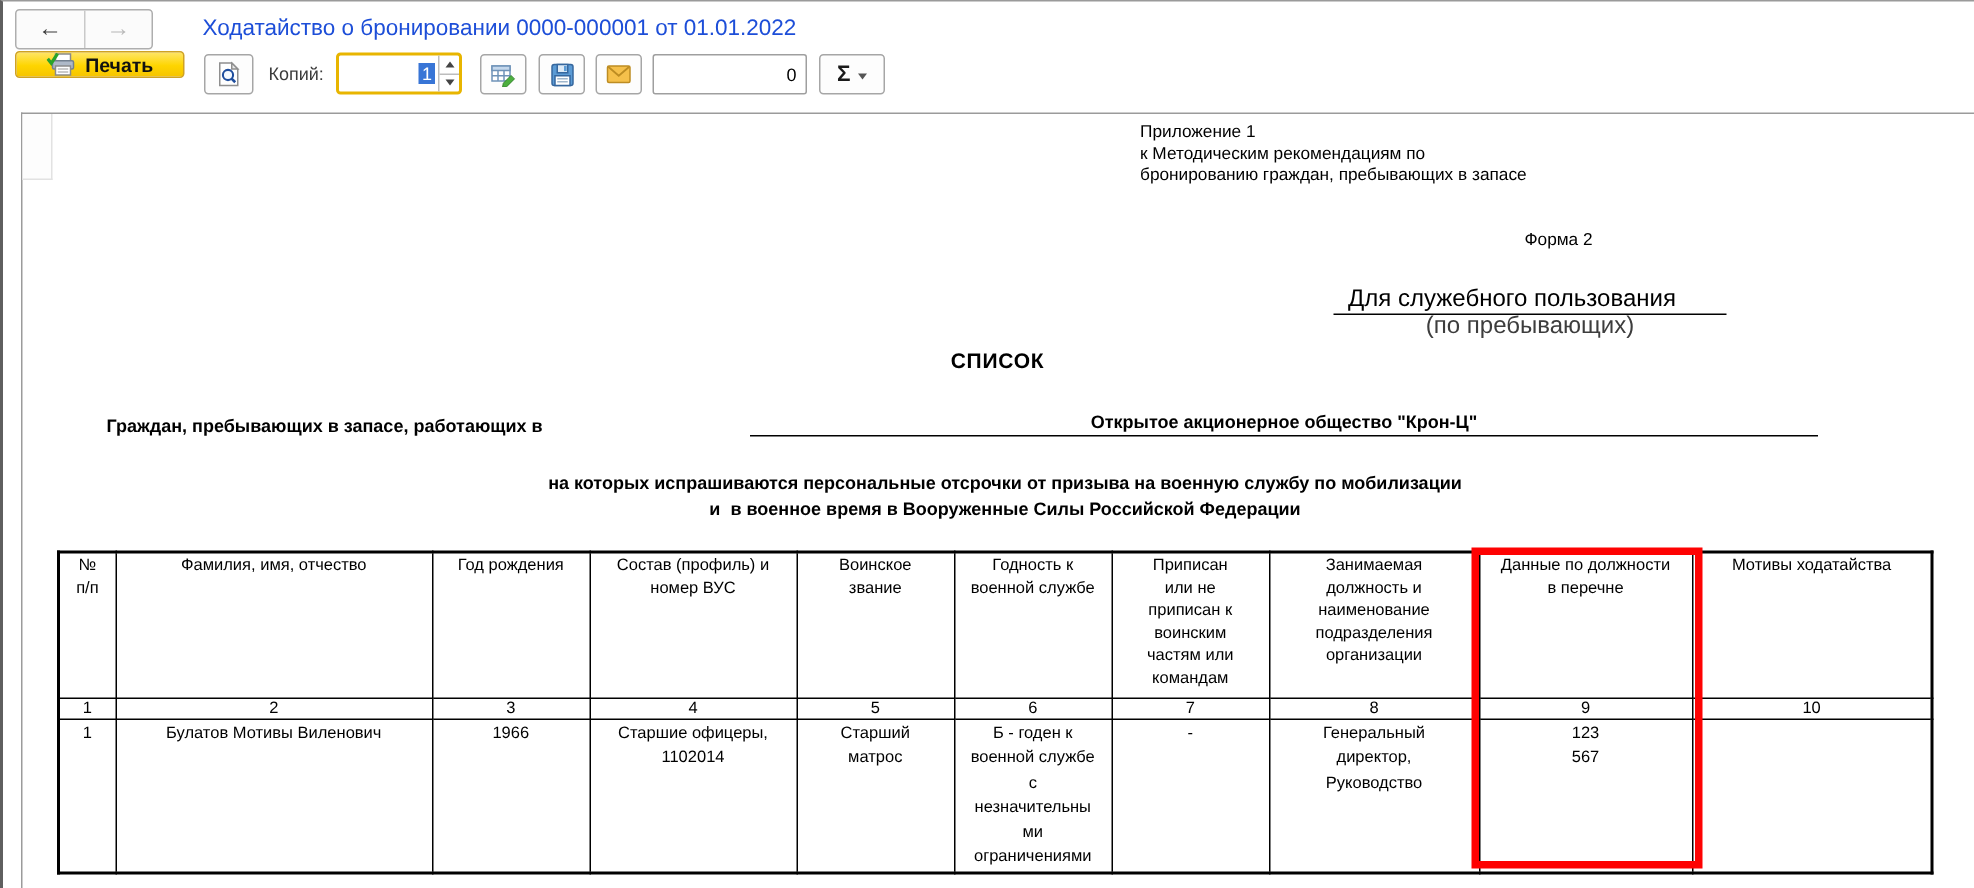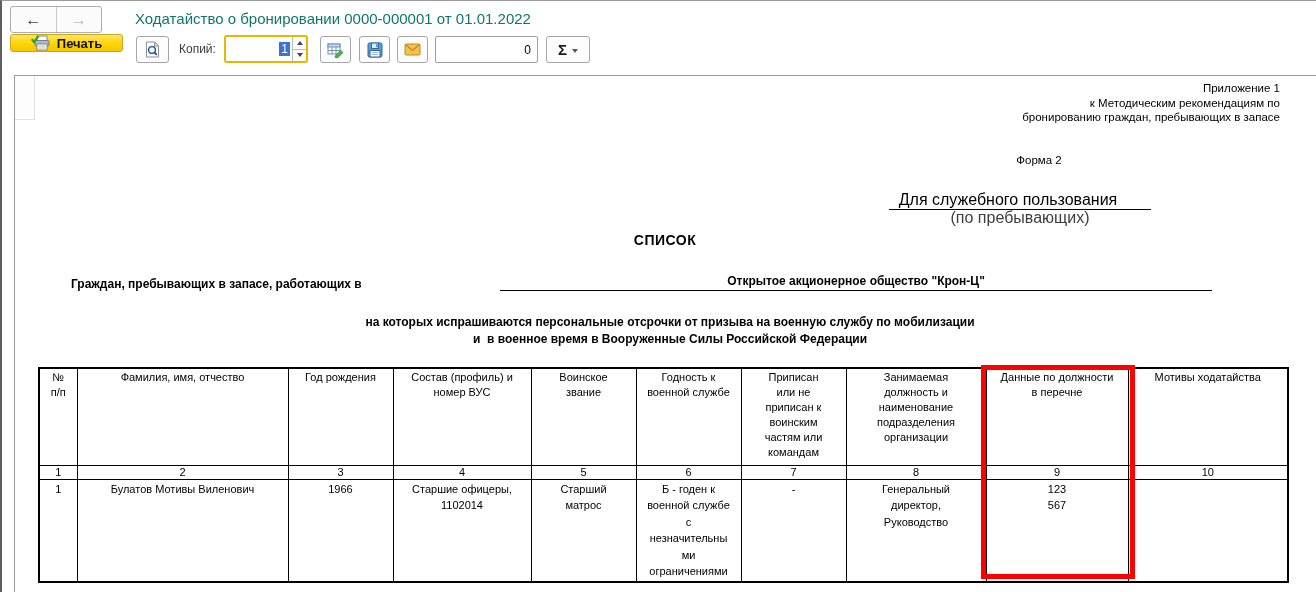--- a/index.html
+++ b/index.html
@@ -17,21 +17,21 @@
 
   
   .nav-group { left:8px; top:5px; width:92px; height:27px;
     border:1px solid #aeaeae; border-radius:3px; background:#fbfbfb;
     display:flex; }
   .nav-btn { flex:1; display:flex; align-items:center; justify-content:center;
     font-size:16px; cursor:pointer; }
   .nav-btn.back { color:#3a3a3a; border-right:1px solid #c9c9c9; }
   .nav-btn.fwd  { color:#b9b9b9; }
 
-  .win-title { left:133px; top:9px; font-size:15px; color:#0f766e; white-space:nowrap; }
+  .win-title { left:133px; top:9px; font-size:15px; color:#1d4ed8; white-space:nowrap; }
 
   .btn { border:1px solid #a6a6a6; border-radius:3px; background:#fdfdfd;
     display:flex; align-items:center; justify-content:center; cursor:pointer; }
 
   .print-btn { left:8px; top:33px; width:113px; height:18px;
     background:linear-gradient(#ffe566,#fed500 55%,#f6c400);
     border:1px solid #cfa224; border-radius:3px;
     display:flex; align-items:center; justify-content:center; gap:7px;
     font-size:13px; font-weight:bold; color:#111; cursor:pointer; }
 
@@ -63,21 +63,21 @@
   .sigma-btn .sg { font-size:15px; font-weight:bold; color:#1a1a1a; }
   .sigma-btn .caret { width:0; height:0; border-left:3.5px solid transparent;
     border-right:3.5px solid transparent; border-top:4px solid #555; margin-top:2px; }
 
   
   .doc-area { left:12px; top:74px; right:0; bottom:0; background:#fff;
     border-top:1px solid #9b9b9b; border-left:1px solid #9b9b9b; }
   .corner-marker { left:0; top:0; width:20px; height:44px; background:#fdfdfd;
     border-right:1px solid #e2e2e2; border-bottom:1px solid #e2e2e2; }
 
-  .appendix { left:745px; top:5px; width:520px; text-align:right;
+  .appendix { left:745px; top:5px; width:520px; text-align:left;
     font-size:11.5px; line-height:14.5px; white-space:pre-line; }
   .form-label { left:764px; top:78px; width:520px; text-align:center; font-size:11.5px; }
   .dsp-block { left:745px; top:116px; width:520px; text-align:center;
     font-size:16px; line-height:16px; }
   .dsp-block .u { display:inline-block; border-bottom:1px solid #000;
     padding:0 34px 1px 10px; }
   .dsp-block .sub { color:#3d3d3d; }
 
   .list-title { left:0; width:1300px; top:156px; text-align:center;
     font-size:14px; font-weight:bold; letter-spacing:.5px; }

